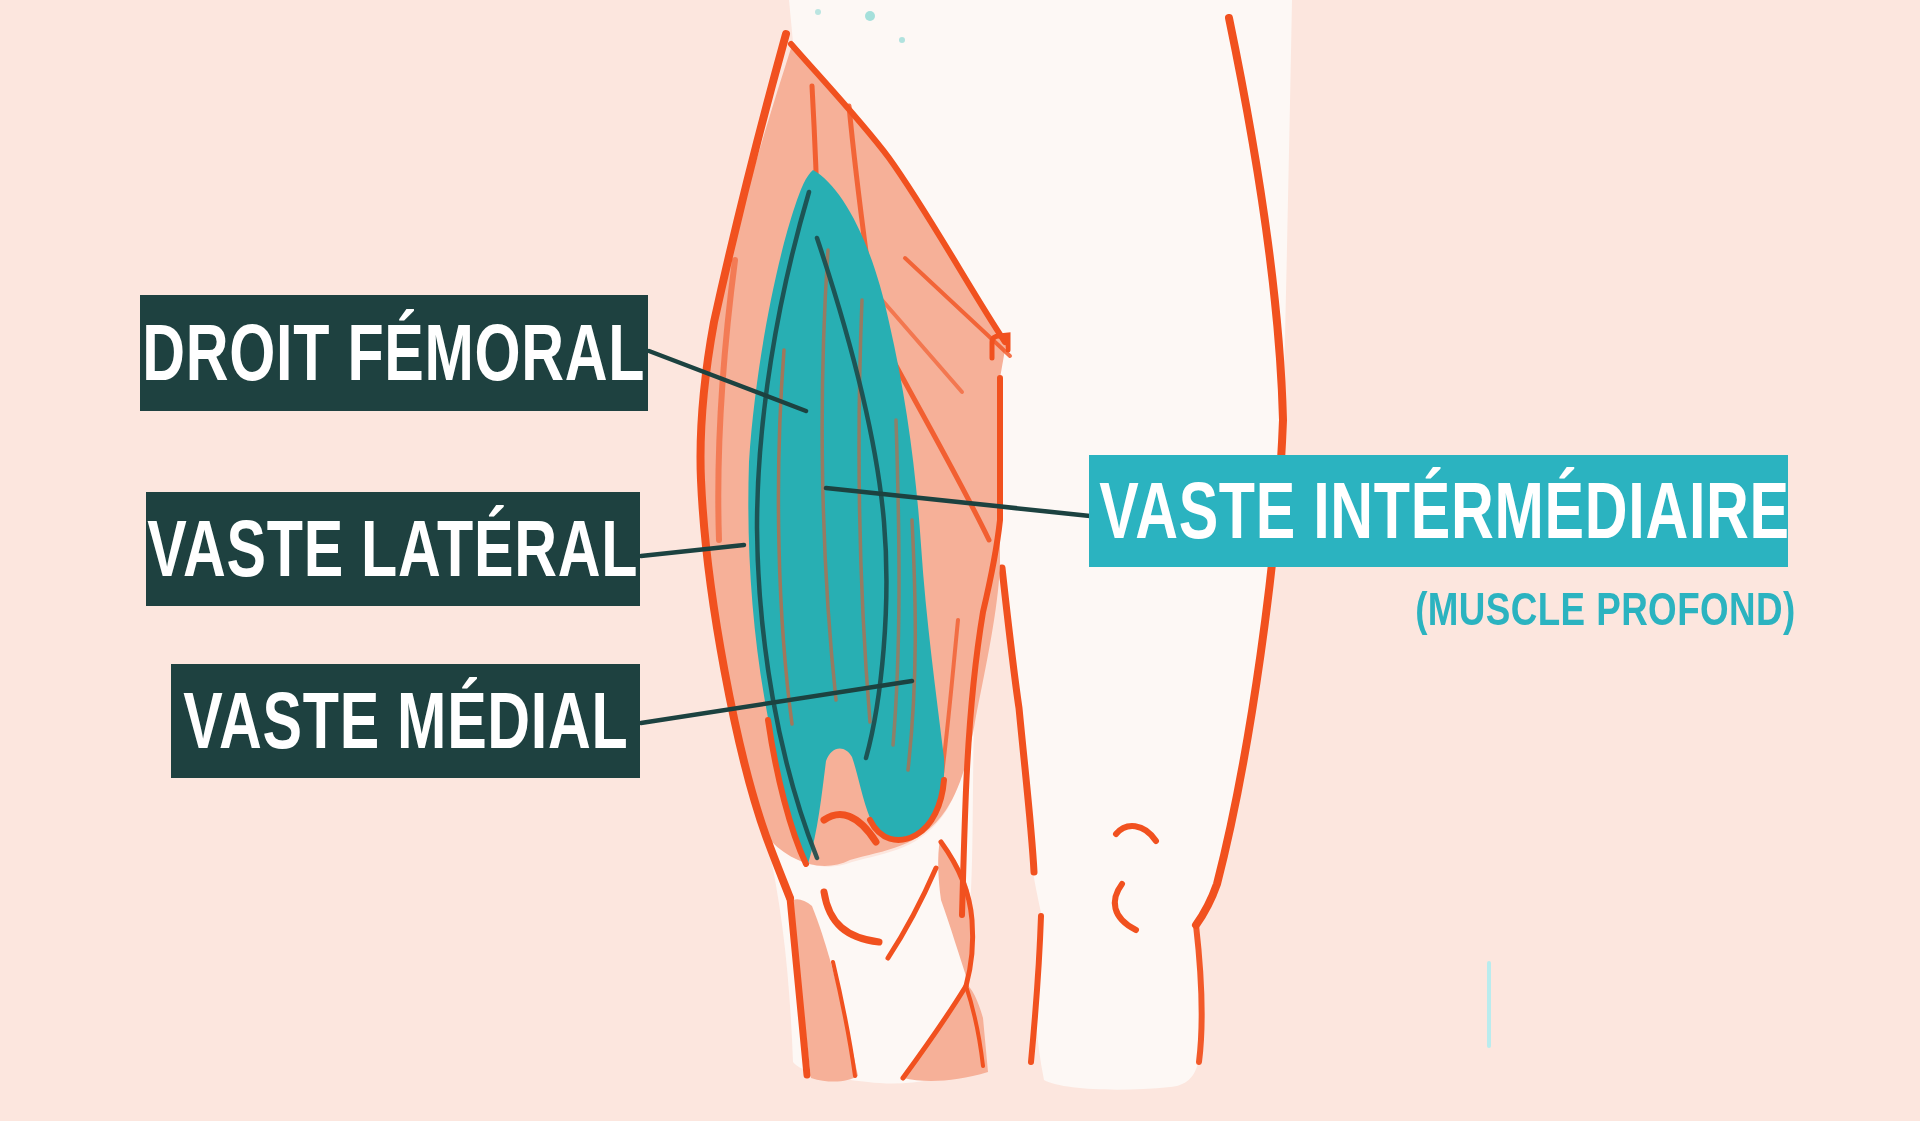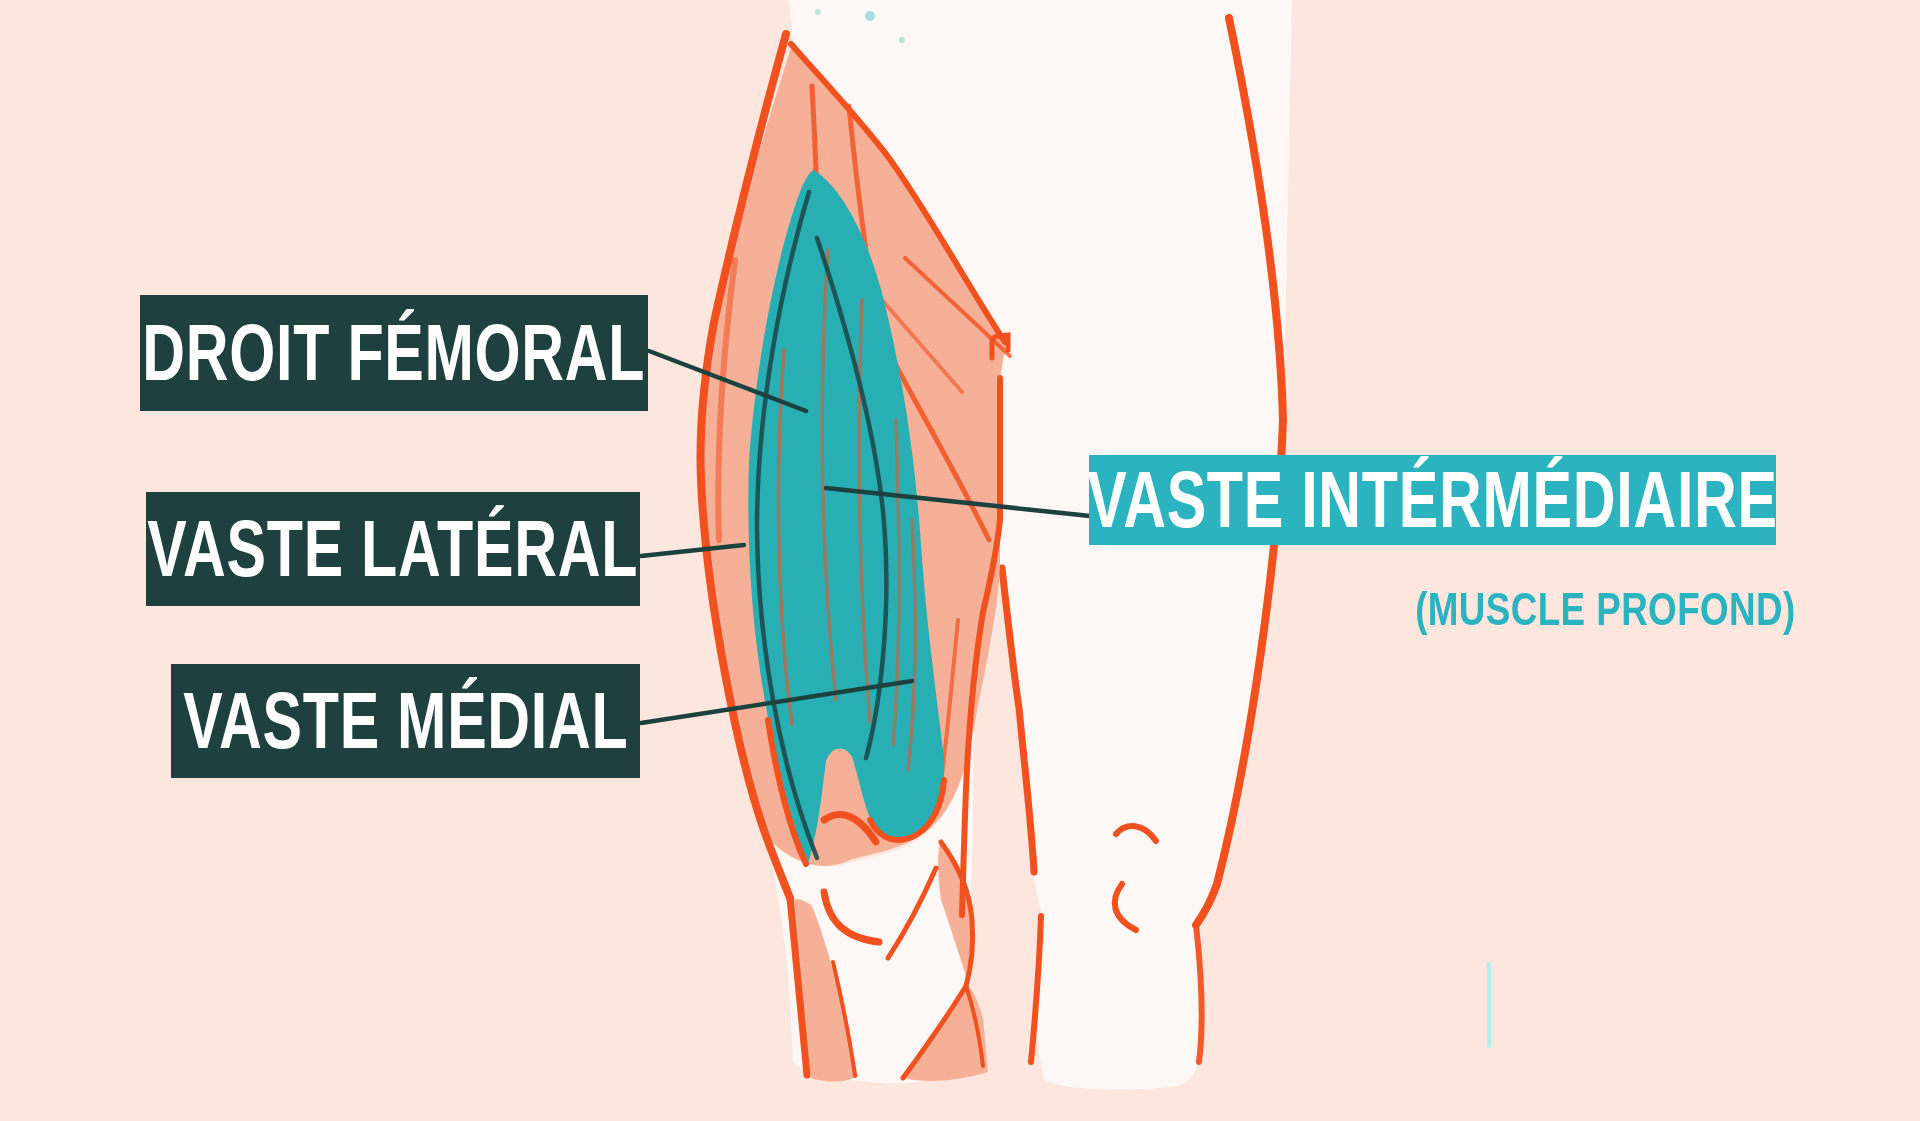--- a/index.html
+++ b/index.html
@@ -38,21 +38,21 @@
   .label .cond{
     display:inline-block;white-space:nowrap;
     font-weight:700;font-size:80px;letter-spacing:1px;
     transform:scaleX(0.74);transform-origin:50% 50%;
   }
   .label.dark{background:var(--label-dark);}
   .label.tealbox{background:var(--label-teal);}
   .l1{left:140px;top:295px;width:508px;height:116px;}
   .l2{left:146px;top:492px;width:494px;height:114px;}
   .l3{left:171px;top:664px;width:469px;height:114px;}
-  .l4{left:1089px;top:455px;width:687px;height:90px;}
+  .l4{left:1089px;top:455px;width:687px;height:112px;padding-left:12px;}
   .sublabel{
     position:absolute;left:1320px;top:584px;width:456px;height:50px;
     display:flex;align-items:center;
     color:var(--label-teal);
   }
   .sublabel .cond-r{
     display:inline-block;white-space:nowrap;
     font-weight:700;font-size:46px;letter-spacing:0.5px;
     transform:scaleX(0.8);transform-origin:100% 50%;
   }

